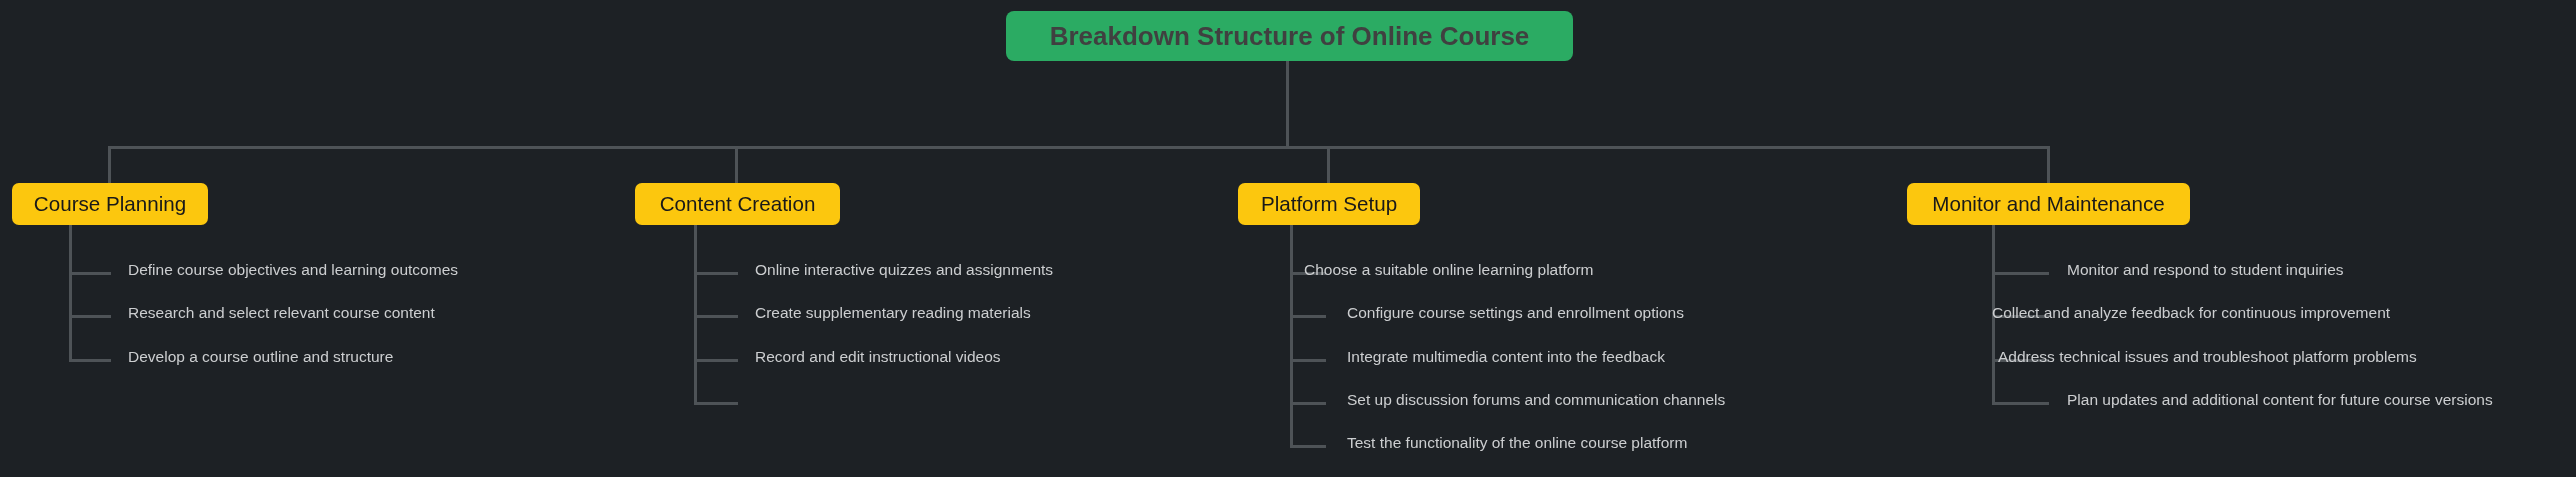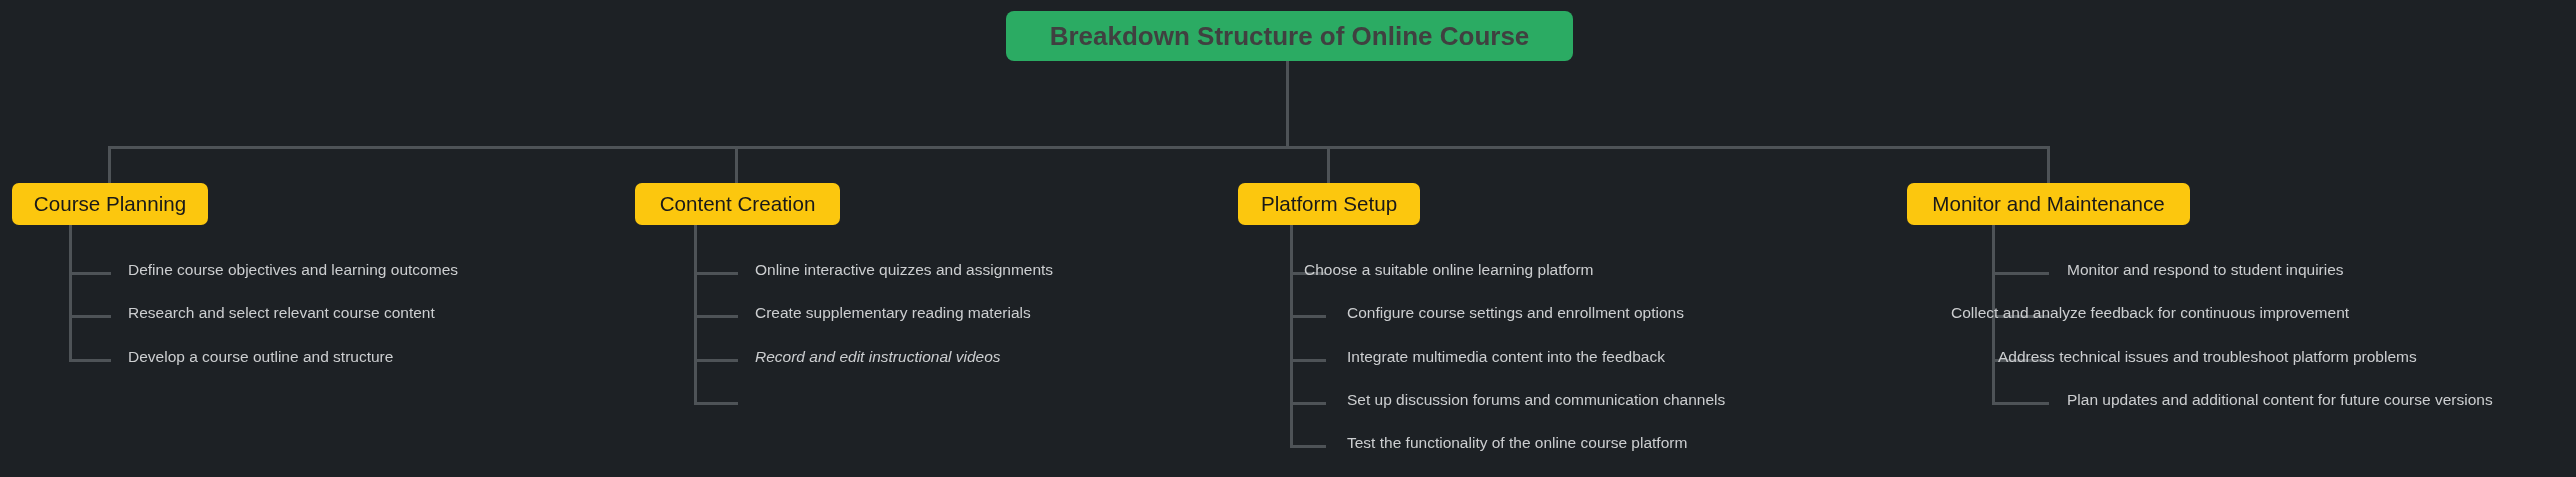--- a/index.html
+++ b/index.html
@@ -79,38 +79,38 @@
   <div class="item" style="left:128px;top:300px;">Research and select relevant course content</div>
   <div class="item" style="left:128px;top:344px;">Develop a course outline and structure</div>
 
   <div class="conn" style="left:694px;top:225px;width:2.9px;height:179px;"></div>
   <div class="conn" style="left:694px;top:272px;width:44px;height:2.9px;"></div>
   <div class="conn" style="left:694px;top:315px;width:44px;height:2.9px;"></div>
   <div class="conn" style="left:694px;top:359px;width:44px;height:2.9px;"></div>
   <div class="conn" style="left:694px;top:402px;width:44px;height:2.9px;"></div>
   <div class="item" style="left:755px;top:257px;">Online interactive quizzes and assignments</div>
   <div class="item" style="left:755px;top:300px;">Create supplementary reading materials</div>
-  <div class="item" style="left:755px;top:344px;font-style:italic;">Record and edit instructional videos</div>
+  <div class="item" style="left:755px;top:344px;">Record and edit instructional videos</div>
 
   <div class="conn" style="left:1290px;top:225px;width:2.9px;height:222px;"></div>
   <div class="conn" style="left:1290px;top:272px;width:36px;height:2.9px;"></div>
   <div class="conn" style="left:1290px;top:315px;width:36px;height:2.9px;"></div>
   <div class="conn" style="left:1290px;top:359px;width:36px;height:2.9px;"></div>
   <div class="conn" style="left:1290px;top:402px;width:36px;height:2.9px;"></div>
   <div class="conn" style="left:1290px;top:445px;width:36px;height:2.9px;"></div>
   <div class="item" style="left:1304px;top:257px;">Choose a suitable online learning platform</div>
   <div class="item" style="left:1347px;top:300px;">Configure course settings and enrollment options</div>
   <div class="item" style="left:1347px;top:344px;">Integrate multimedia content into the feedback</div>
   <div class="item" style="left:1347px;top:387px;">Set up discussion forums and communication channels</div>
   <div class="item" style="left:1347px;top:430px;">Test the functionality of the online course platform</div>
 
   <div class="conn" style="left:1992px;top:225px;width:2.9px;height:179px;"></div>
   <div class="conn" style="left:1992px;top:272px;width:57px;height:2.9px;"></div>
   <div class="conn" style="left:1992px;top:315px;width:57px;height:2.9px;"></div>
   <div class="conn" style="left:1992px;top:359px;width:57px;height:2.9px;"></div>
   <div class="conn" style="left:1992px;top:402px;width:57px;height:2.9px;"></div>
   <div class="item" style="left:2067px;top:257px;">Monitor and respond to student inquiries</div>
-  <div class="item" style="left:1951px;top:300px;">Collect and analyze feedback for continuous improvement</div>
+  <div class="item" style="left:1992px;top:300px;">Collect and analyze feedback for continuous improvement</div>
   <div class="item" style="left:1998px;top:344px;">Address technical issues and troubleshoot platform problems</div>
   <div class="item" style="left:2067px;top:387px;">Plan updates and additional content for future course versions</div>
 
 </div>
 
 
 </body></html>

